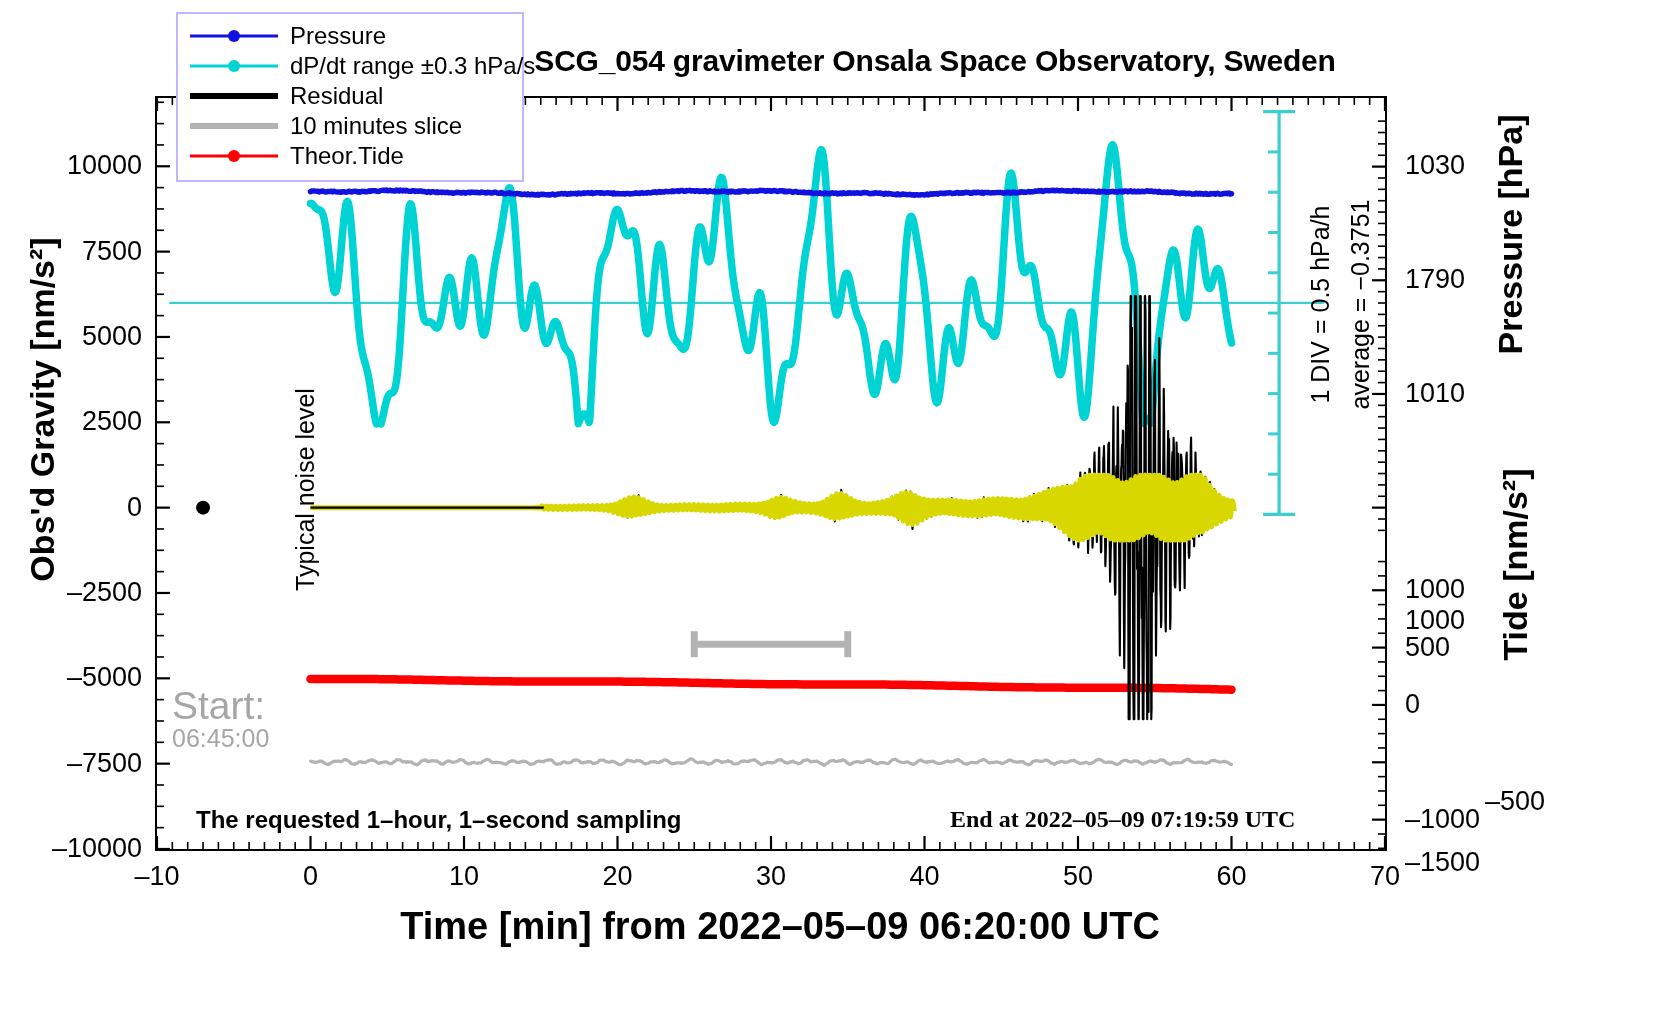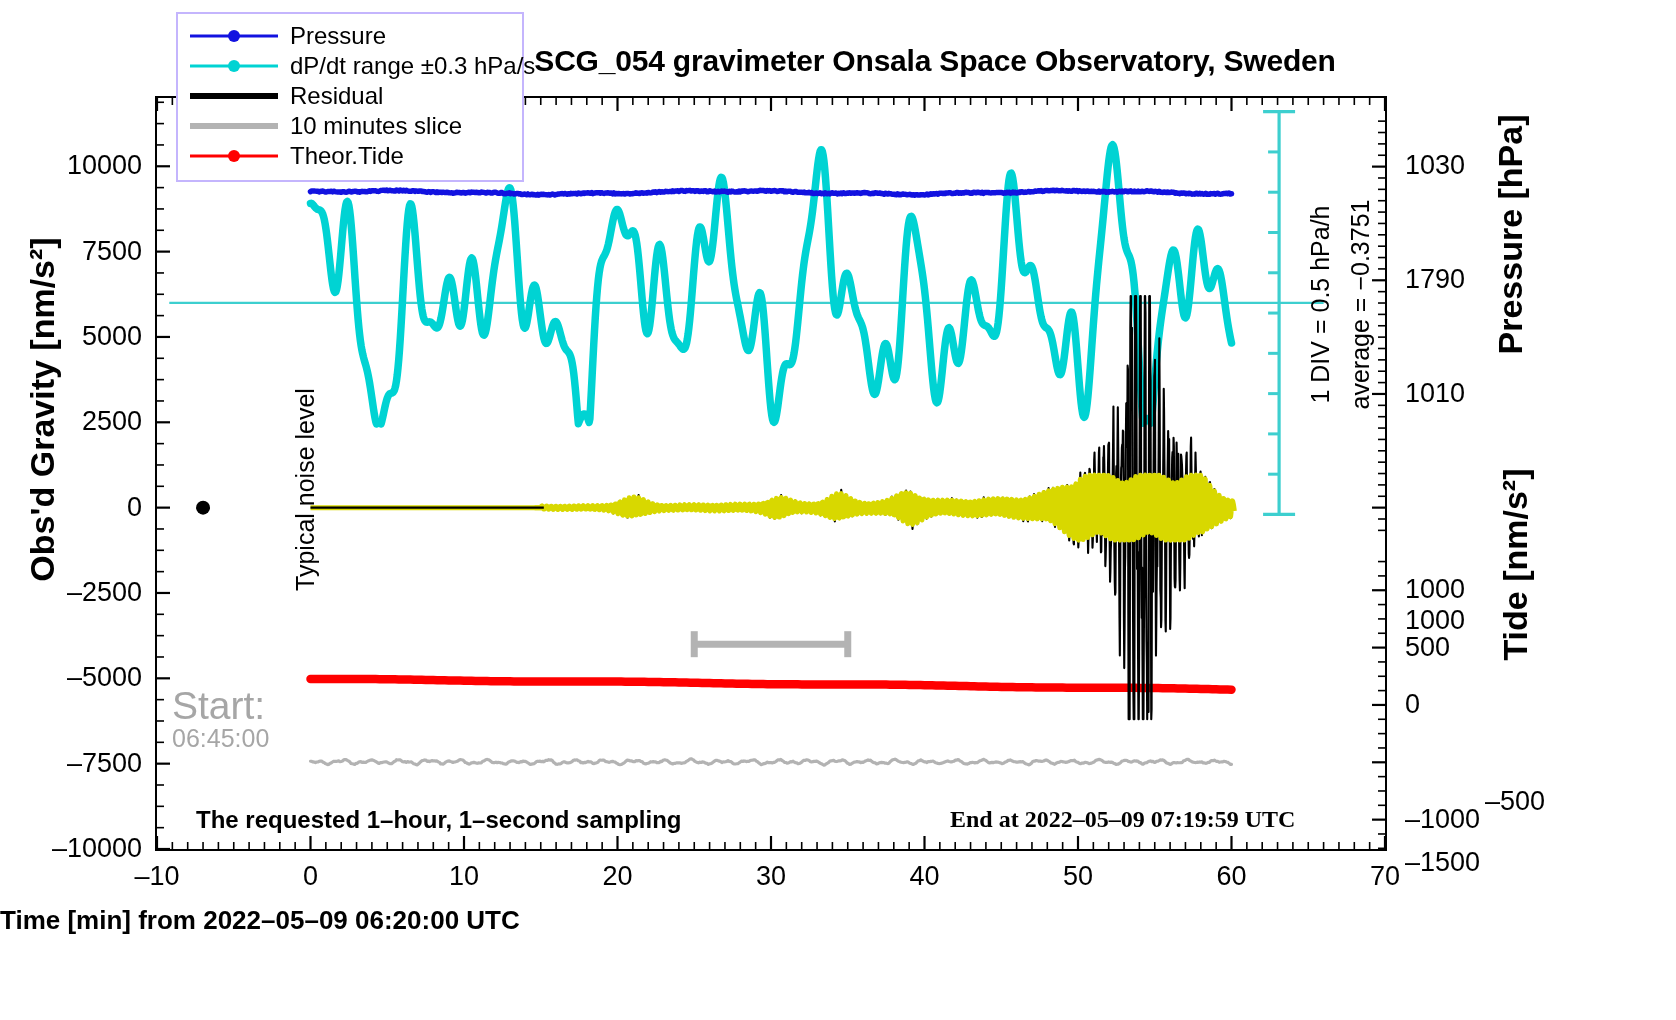--- a/index.html
+++ b/index.html
@@ -26,21 +26,21 @@
     transform:rotate(-90deg);transform-origin:center center;
   }
   #ytitle-press{
     left:1300px;top:215px;width:420px;text-align:center;
     transform:rotate(-90deg);transform-origin:center center;
   }
   #ytitle-tide{
     left:1305px;top:545px;width:420px;text-align:center;
     transform:rotate(-90deg);transform-origin:center center;
   }
-  #xtitle{left:0;top:905px;width:1560px;text-align:left;font-size:26px;font-weight:bold;}
+  #xtitle{left:0;top:905px;width:1560px;text-align:center;font-size:38px;font-weight:bold;}
 
   
   #maintitle{
     position:absolute;left:430px;top:44px;width:1010px;text-align:center;
     font-size:30px;font-weight:bold;font-stretch:condensed;
     font-family:"Liberation Sans Narrow","Liberation Sans",sans-serif;
     letter-spacing:-0.2px;white-space:nowrap;
   }
 
   

